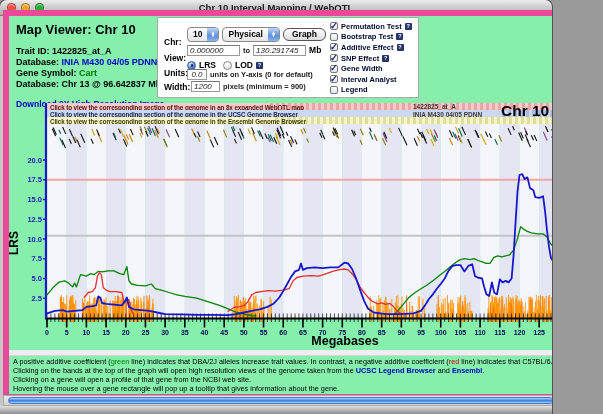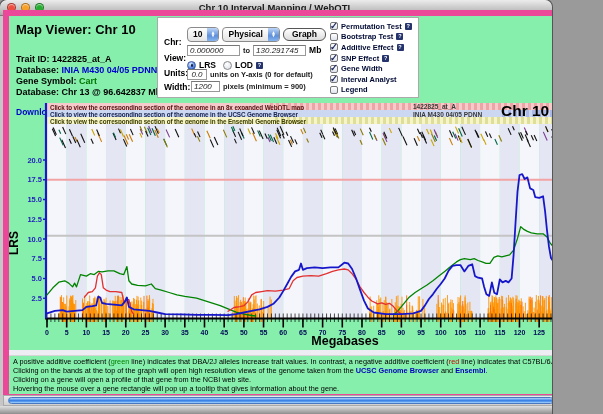--- a/index.html
+++ b/index.html
@@ -6,21 +6,21 @@
   #window{position:relative;width:552px;height:414px;background:#c6c6c6;border-radius:7px 7px 0 0;overflow:hidden;box-shadow:0 0 0 1px #555;}
   .titlebar{position:absolute;left:0;top:0;right:0;height:15px;background:linear-gradient(#ececec,#b8b8b8 80%,#a8a8a8);border-bottom:1px solid #787878;border-radius:7px 7px 0 0;}
   .title{position:absolute;left:40px;right:40px;top:2px;text-align:center;font-size:9.5px;font-weight:bold;color:#1a1a1a;white-space:nowrap;}
   .traffic{position:absolute;left:7px;top:3px;display:flex;gap:5px;}
   .tl{width:9px;height:9px;border-radius:50%;border:1px solid rgba(0,0,0,.3);box-sizing:border-box;box-shadow:inset 0 1px 1px rgba(255,255,255,.6);}
   .tl.r{background:#ee4f42;}.tl.y{background:#f9a126;}.tl.g{background:#27ae32;}
   .content{position:absolute;left:3px;top:10px;width:585px;height:378px;border:6px solid #ec4899;background:#86efac;overflow:hidden;}
   
   .info-panel{position:absolute;left:7px;top:6px;width:140px;}
   .page-title{font-size:13px;font-weight:bold;color:#000;white-space:nowrap;}
-  #info-fields{margin-top:17px;}
+  #info-fields{margin-top:9px;}
   .irow{font-size:9px;font-weight:bold;color:#000;line-height:11px;white-space:nowrap;}
   .dl-link{margin-top:9px;font-size:8.5px;font-weight:bold;color:#0000cc;white-space:nowrap;cursor:pointer;}
   
   .controls-box{position:absolute;left:148px;top:1px;width:260px;height:79px;border:1px solid #aaa;background:#fff;}
   .crow{position:absolute;left:6px;display:flex;align-items:center;gap:3px;white-space:nowrap;}
   .clabel{font-size:8.5px;font-weight:bold;color:#000;}
   .w22{width:20px;margin-top:16px;}.w24{width:24px;}
   .cinput{font-family:"Liberation Sans",sans-serif;font-size:8px;font-style:italic;height:11px;border:1px solid #999;border-top-color:#777;padding:0 2px;box-sizing:border-box;background:#fff;color:#222;}
   .hint{font-size:7.5px;font-weight:bold;color:#222;}
   .dropdown{display:inline-flex;align-items:center;height:13px;border:1px solid #8a8a8a;border-radius:4px;background:linear-gradient(#fff,#e4e4e4);font-size:8.5px;font-weight:bold;color:#000;padding-left:5px;}
@@ -1167,21 +1167,21 @@
         <g>
           <polyline points="42.0,313.3 49.9,310.9 57.7,310.1 61.7,311.7 69.6,310.9 77.4,310.1 81.4,306.9 87.3,306.1 91.2,305.4 93.2,296.7 95.2,297.5 97.1,303.0 101.1,303.8 108.9,304.6 116.8,305.4 120.0,301.4 121.9,297.5 123.9,306.9 128.6,309.3 136.5,310.1 144.4,310.9 152.2,312.5 160.1,314.1 175.9,314.4 191.6,314.8 207.4,314.8 223.1,315.2 231.0,314.1 238.9,312.5 246.7,310.9 254.6,309.3 262.5,306.9 268.4,303.8 274.3,297.5 278.2,291.1 282.2,284.0 286.1,276.9 290.1,271.4 294.0,269.8 296.0,263.5 297.9,269.8 301.9,268.2 309.7,267.4 317.6,268.2 325.5,267.4 333.4,267.4 339.3,262.7 343.2,263.5 347.1,269.0 351.1,278.5 355.0,289.6 359.0,300.6 362.9,308.5 368.8,312.5 380.6,314.1 396.4,314.1 408.2,313.3 416.0,310.9 420.0,305.4 423.9,299.0 427.9,294.3 431.8,288.8 435.7,284.0 439.7,278.5 443.6,270.6 447.5,265.9 451.5,265.1 455.4,265.1 459.4,271.4 463.3,265.9 467.2,264.3 470.0,276.1 473.1,277.7 477.1,278.5 479.0,286.4 481.4,294.3 484.2,295.9 486.9,282.4 489.3,292.7 492.0,294.3 494.8,279.3 497.5,282.4 500.7,280.9 503.5,282.4 506.6,278.5 508.6,254.8 510.5,223.2 512.5,191.6 514.5,175.0 517.2,174.2 519.6,179.0 522.4,177.4 525.1,188.4 528.3,190.0 530.2,197.1 534.2,197.9 538.1,196.3 540.1,211.3 542.0,230.3 544.0,246.9 546.0,258.0 549.9,263.5 553.9,265.9" fill="none" stroke="#1717c9" stroke-width="1.8" stroke-linejoin="round" stroke-linecap="round"></polyline>
         </g>
       </svg>
     <div class="gene-track-hit" title=""></div>
     <div class="plot-hit"></div>
 
     <div class="divider"></div>
     <div id="footer">
         <div class="fline"><span>A positive additive coefficient (</span><span style="color: rgb(0, 128, 0);">green</span><span> line) indicates that DBA/2J alleles increase trait values. In contrast, a negative additive coefficient (</span><span style="color: rgb(204, 0, 0);">red</span><span> line) indicates that C57BL/6J alleles increase trait values.</span></div>
-        <div class="fline"><span>Clicking on the bands at the top of the graph will open high resolution views of the genome taken from the </span><span class="flink" style="color: rgb(0, 0, 187);">UCSC Genome Browser</span><span> and </span><span class="flink" style="color: rgb(0, 0, 187);">Ensembl</span><span>.</span></div>
+        <div class="fline"><span>Clicking on the bands at the top of the graph will open high resolution views of the genome taken from the </span><span class="flink" style="color: rgb(0, 0, 187);">UCSC Legend Browser</span><span> and </span><span class="flink" style="color: rgb(0, 0, 187);">Ensembl</span><span>.</span></div>
         <div class="fline"><span>Clicking on a gene will open a profile of that gene from the NCBI web site.</span></div>
         <div class="fline"><span>Hovering the mouse over a gene rectangle will pop up a tooltip that gives information about the gene.</span></div>
       </div>
   </div>
 
   <div class="vscroll">
     <div class="vthumb"></div>
     <div class="varrow" style="bottom:11px">▲</div>
     <div class="varrow" style="bottom:0">▼</div>
   </div>

